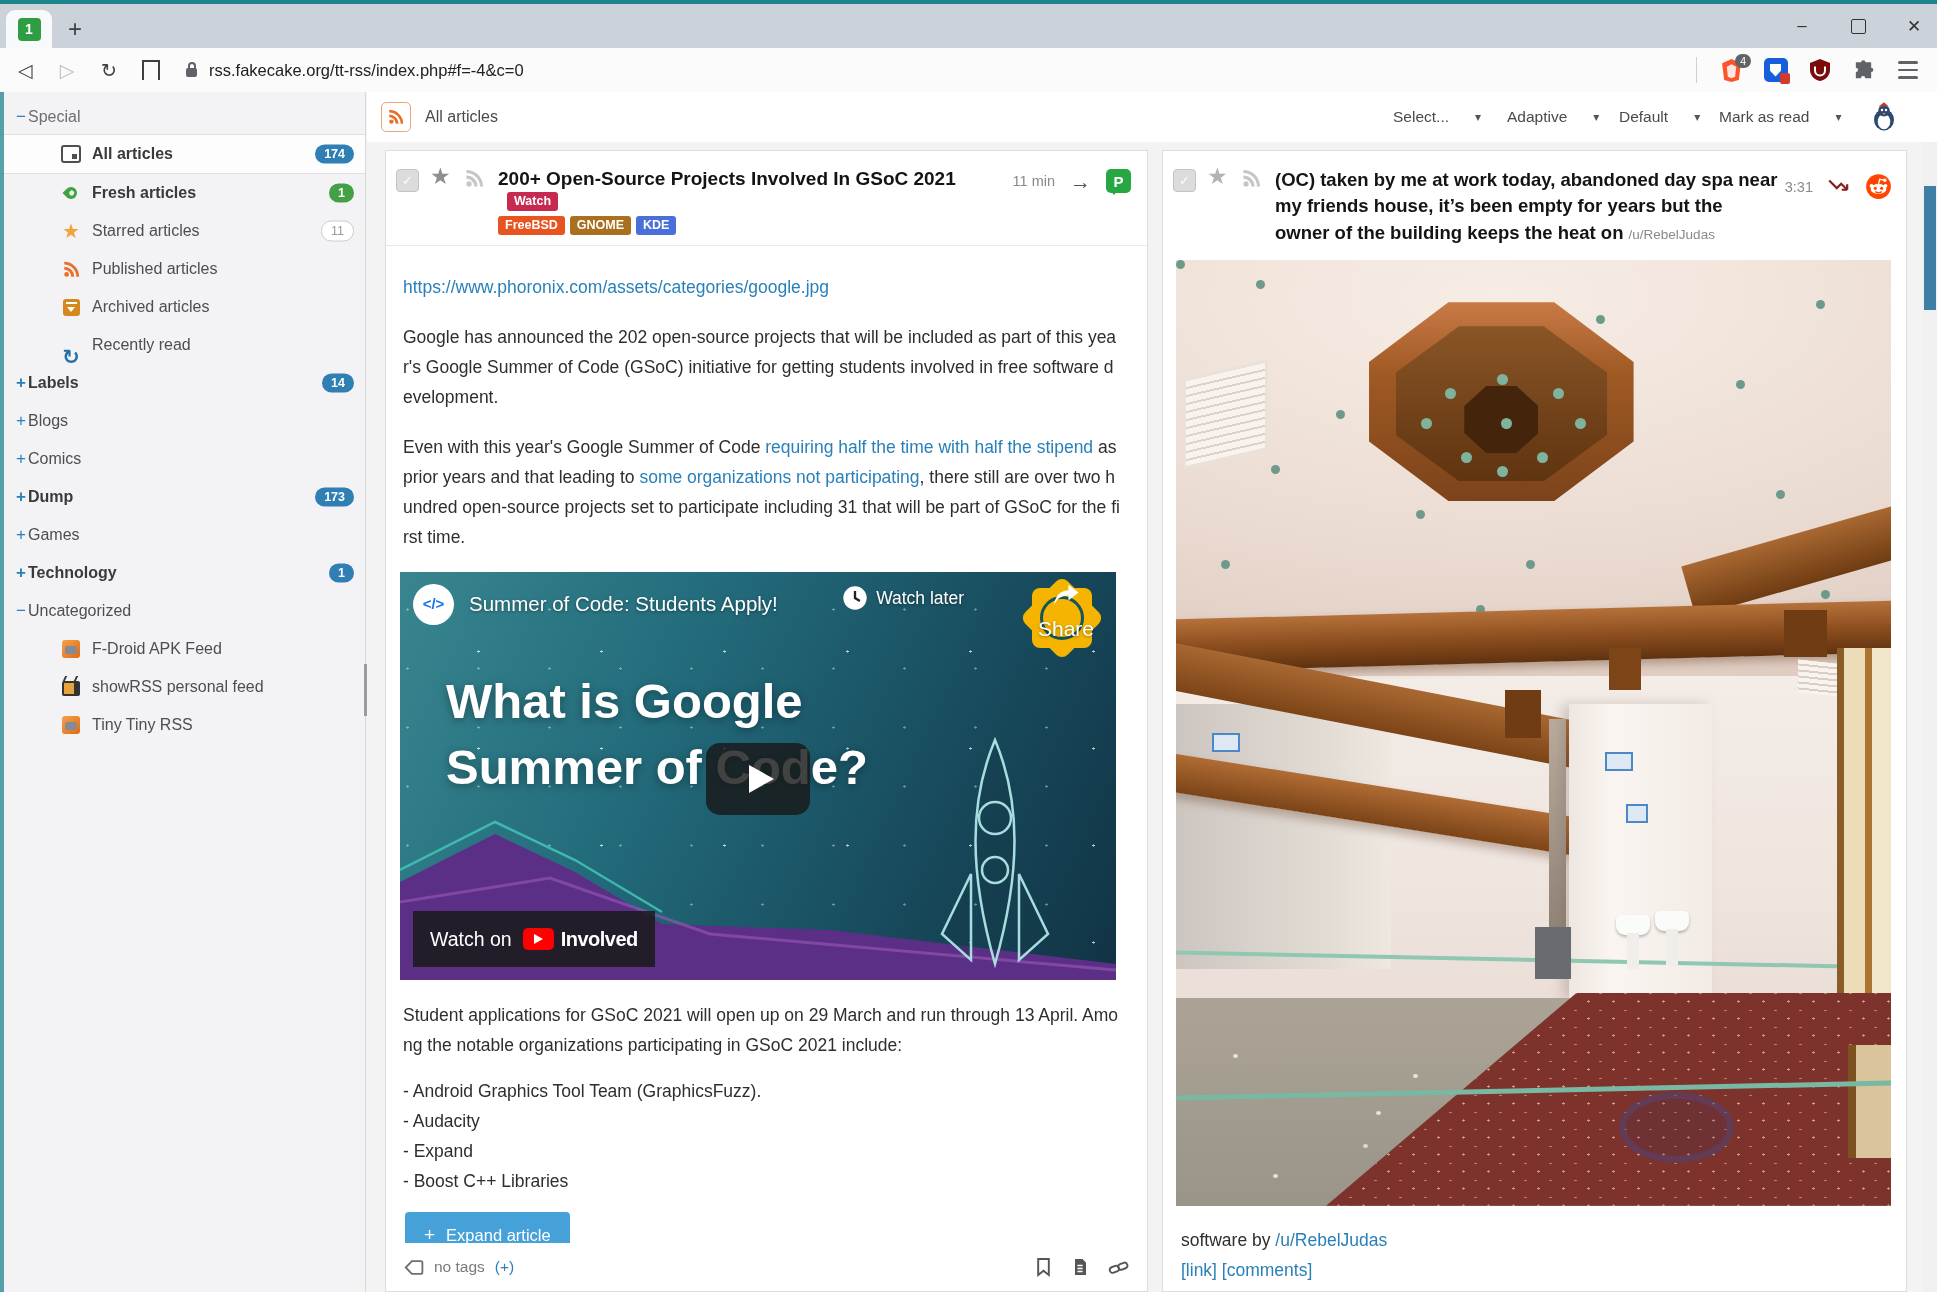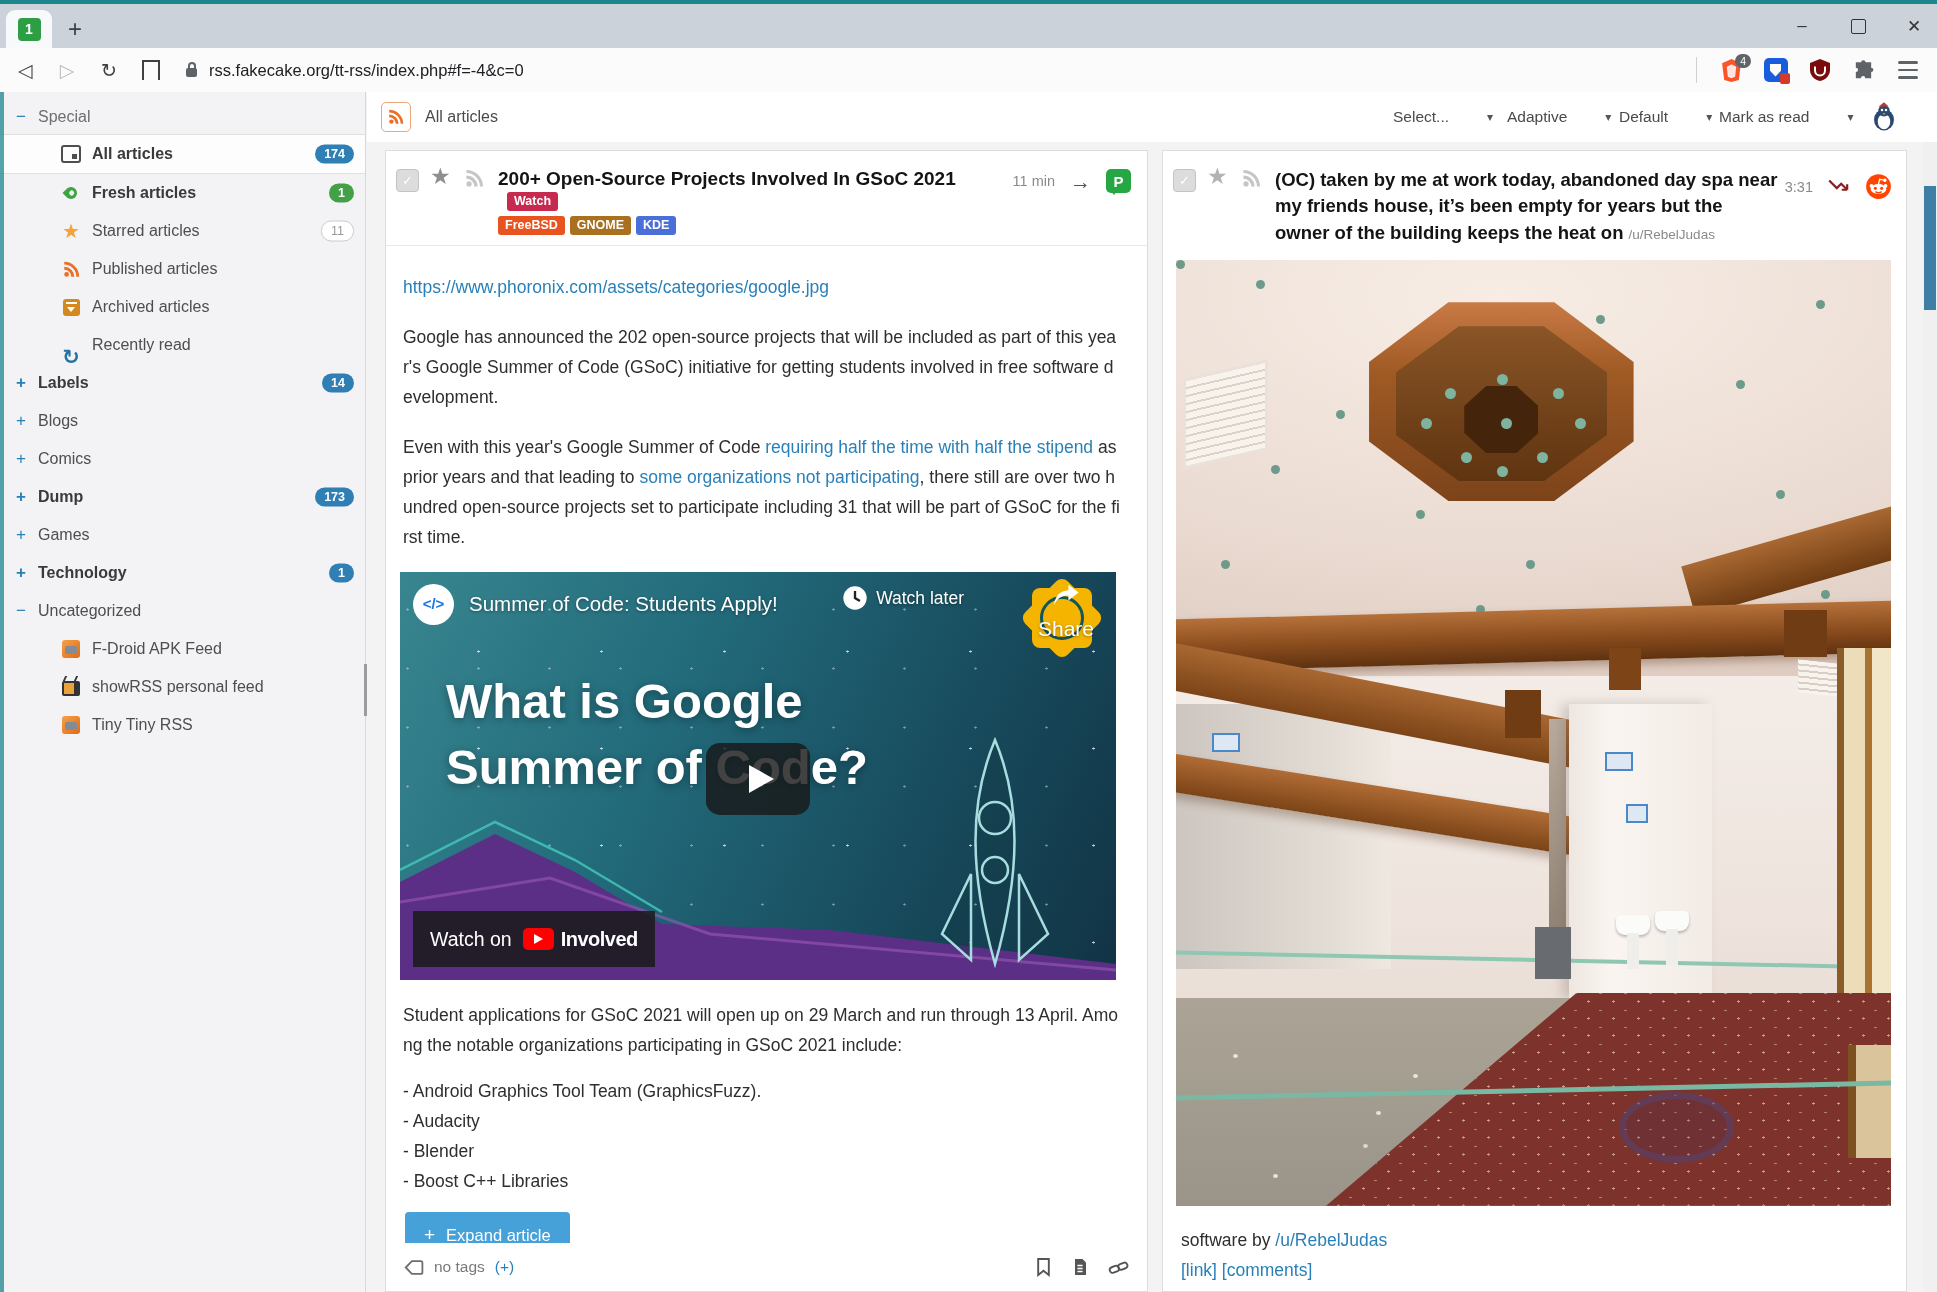--- a/index.html
+++ b/index.html
@@ -31,21 +31,21 @@
   .bw::before{content:"";width:11px;height:13px;background:#fff;clip-path:polygon(0 0,100% 0,100% 55%,50% 100%,0 55%);}
   .bw::after{content:"";position:absolute;right:-2px;bottom:-2px;width:10px;height:11px;background:#d23b2c;border-radius:2px;}
   .menu-bars{display:flex;flex-direction:column;gap:5px;}
   .menu-bars i{display:block;width:20px;height:2.4px;background:#5f6368;border-radius:2px;}
 
   
   .app{position:absolute;left:0;top:92px;right:0;bottom:0;background:#f3f3f4;}
   .sidebar{position:absolute;left:0;top:0;width:366px;bottom:0;background:#f3f2f5;border-right:1px solid #d8d8d8;padding-top:8px;box-sizing:border-box;}
   .sidebar::before{content:"";position:absolute;left:0;top:0;bottom:0;width:4px;background:var(--accent-teal);opacity:.75;z-index:5;}
   .srow{position:relative;height:38px;display:flex;align-items:center;font-size:16px;color:#4e4e4e;}
-  .srow .lbl{margin-left:38px;}
+  .srow .lbl{margin-left:28px;}
   .srow.child .lbl{margin-left:92px;}
   .srow.bold{font-weight:bold;color:#3a3a3a;}
   .srow.header{color:#6e6e6e;height:34px;}
   .srow.selected{background:#fdfdfe;border-top:1px solid #e1e1e1;border-bottom:1px solid #e1e1e1;}
   .expander{position:absolute;left:13px;top:50%;transform:translateY(-50%);color:#2980b9;font-size:17px;width:16px;text-align:center;}
   .expander:empty{display:none;}
   .sicon{position:absolute;left:60px;top:50%;transform:translateY(-50%);width:22px;height:22px;display:flex;align-items:center;justify-content:center;}
   .badge{position:absolute;right:11px;top:50%;transform:translateY(-50%);border-radius:10px;padding:2px 9px;font-size:12.5px;font-weight:bold;color:#fff;line-height:1.2;}
   .badge:empty{display:none;}
   .badge.blue{background:var(--badge-blue);}
@@ -69,21 +69,21 @@
   .ic-showrss{width:18px;height:15px;background:#333;border-radius:2px;position:relative;margin-top:3px;}
   .ic-showrss::before{content:"";position:absolute;left:2px;top:2px;right:6px;bottom:2px;background:#e8a33d;}
   .ic-showrss::after{content:"";position:absolute;left:2px;top:-5px;width:9px;height:5px;border-left:2px solid #333;border-right:2px solid #333;transform:skewX(-25deg);}
 
   
   .main{position:absolute;left:367px;top:0;right:0;bottom:0;}
   .toolbar{position:absolute;left:0;top:0;right:0;height:50px;background:#fff;border-bottom:1px solid #e2e2e2;}
   .feed-chip{position:absolute;left:14px;top:10px;display:flex;align-items:center;gap:14px;}
   .feed-chip-icon{width:28px;height:28px;border:1.5px solid #eda67c;border-radius:5px;display:flex;align-items:center;justify-content:center;color:#e8702a;}
   .feed-chip-label{font-size:16px;color:#4a4a4a;}
-  .tb-select{position:absolute;top:0;height:50px;display:flex;align-items:center;gap:12px;color:#4a4a4a;font-size:15.5px;}
+  .tb-select{position:absolute;top:0;height:50px;display:flex;align-items:center;gap:0;color:#4a4a4a;font-size:15.5px;}
   .tb-caret{color:#555;font-size:12px;margin-left:26px;}
   .avatar-wrap{position:absolute;top:9px;display:flex;align-items:center;gap:14px;}
 
   
   .content{position:absolute;left:0;top:50px;right:14px;bottom:0;background:#f3f3f4;}
   .vscroll{position:absolute;right:0;top:50px;bottom:0;width:14px;background:#f0f0f0;}
   .vscroll .thumb{position:absolute;left:1px;right:1px;top:44px;height:124px;background:#3f7fa6;}
   .card{position:absolute;top:8px;bottom:0;background:#fff;border:1px solid #ddd;box-sizing:border-box;overflow:hidden;}
   .card-left{left:18px;width:763px;}
   .card-right{left:795px;width:745px;}
@@ -468,21 +468,21 @@
                     <span class="yt-mark"></span>
                     <span class="yt-text">Involved</span>
                   </span>
               </div>
             </div>
 
             <p>Student applications for GSoC 2021 will open up on 29 March and run through 13 April. Among the notable organizations participating in GSoC 2021 include:</p>
             <div class="org-list">
               <div>- Android Graphics Tool Team (GraphicsFuzz).</div>
               <div>- Audacity</div>
-              <div>- Blender</div>
+              <div>- Expand</div>
               <div>- Boost C++ Libraries</div>
               <div>- Ceph</div>
             </div>
             <div class="expand-btn">
               <span class="plus">+</span>
               <span>Expand article</span>
             </div>
           </div>
           <div class="art-footer">
             <svg width="20" height="17" viewBox="0 0 18 16">

